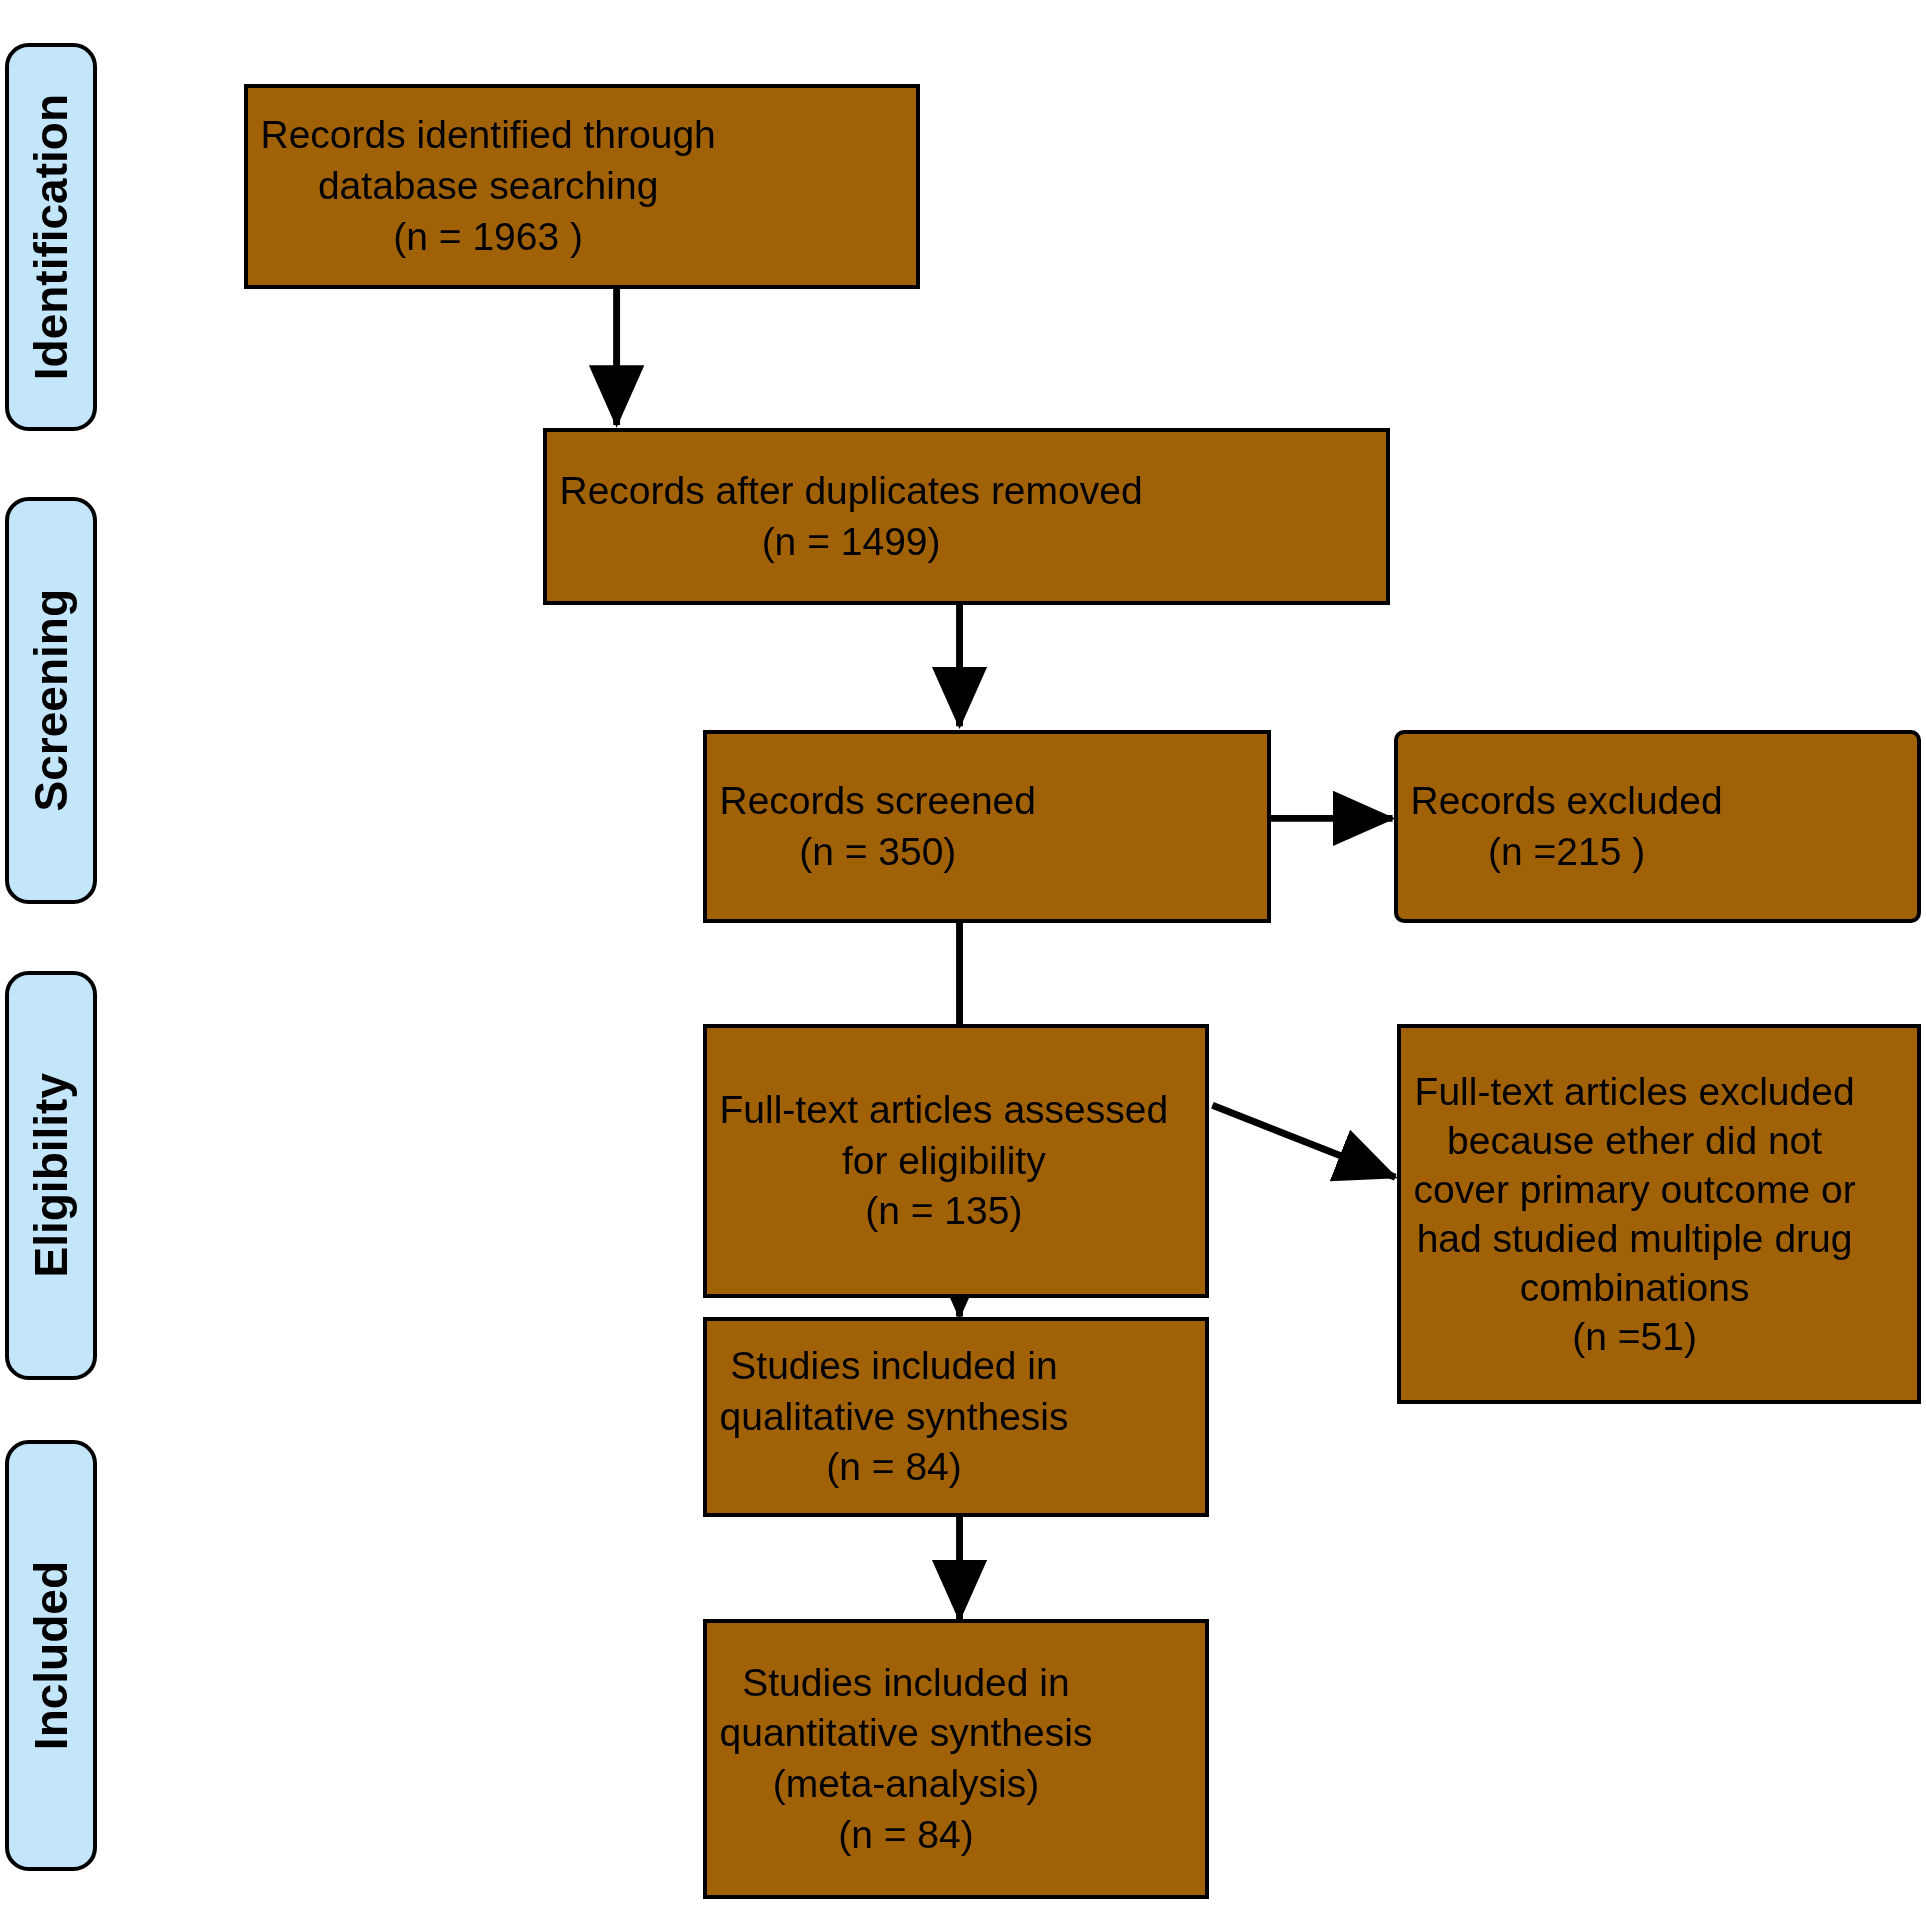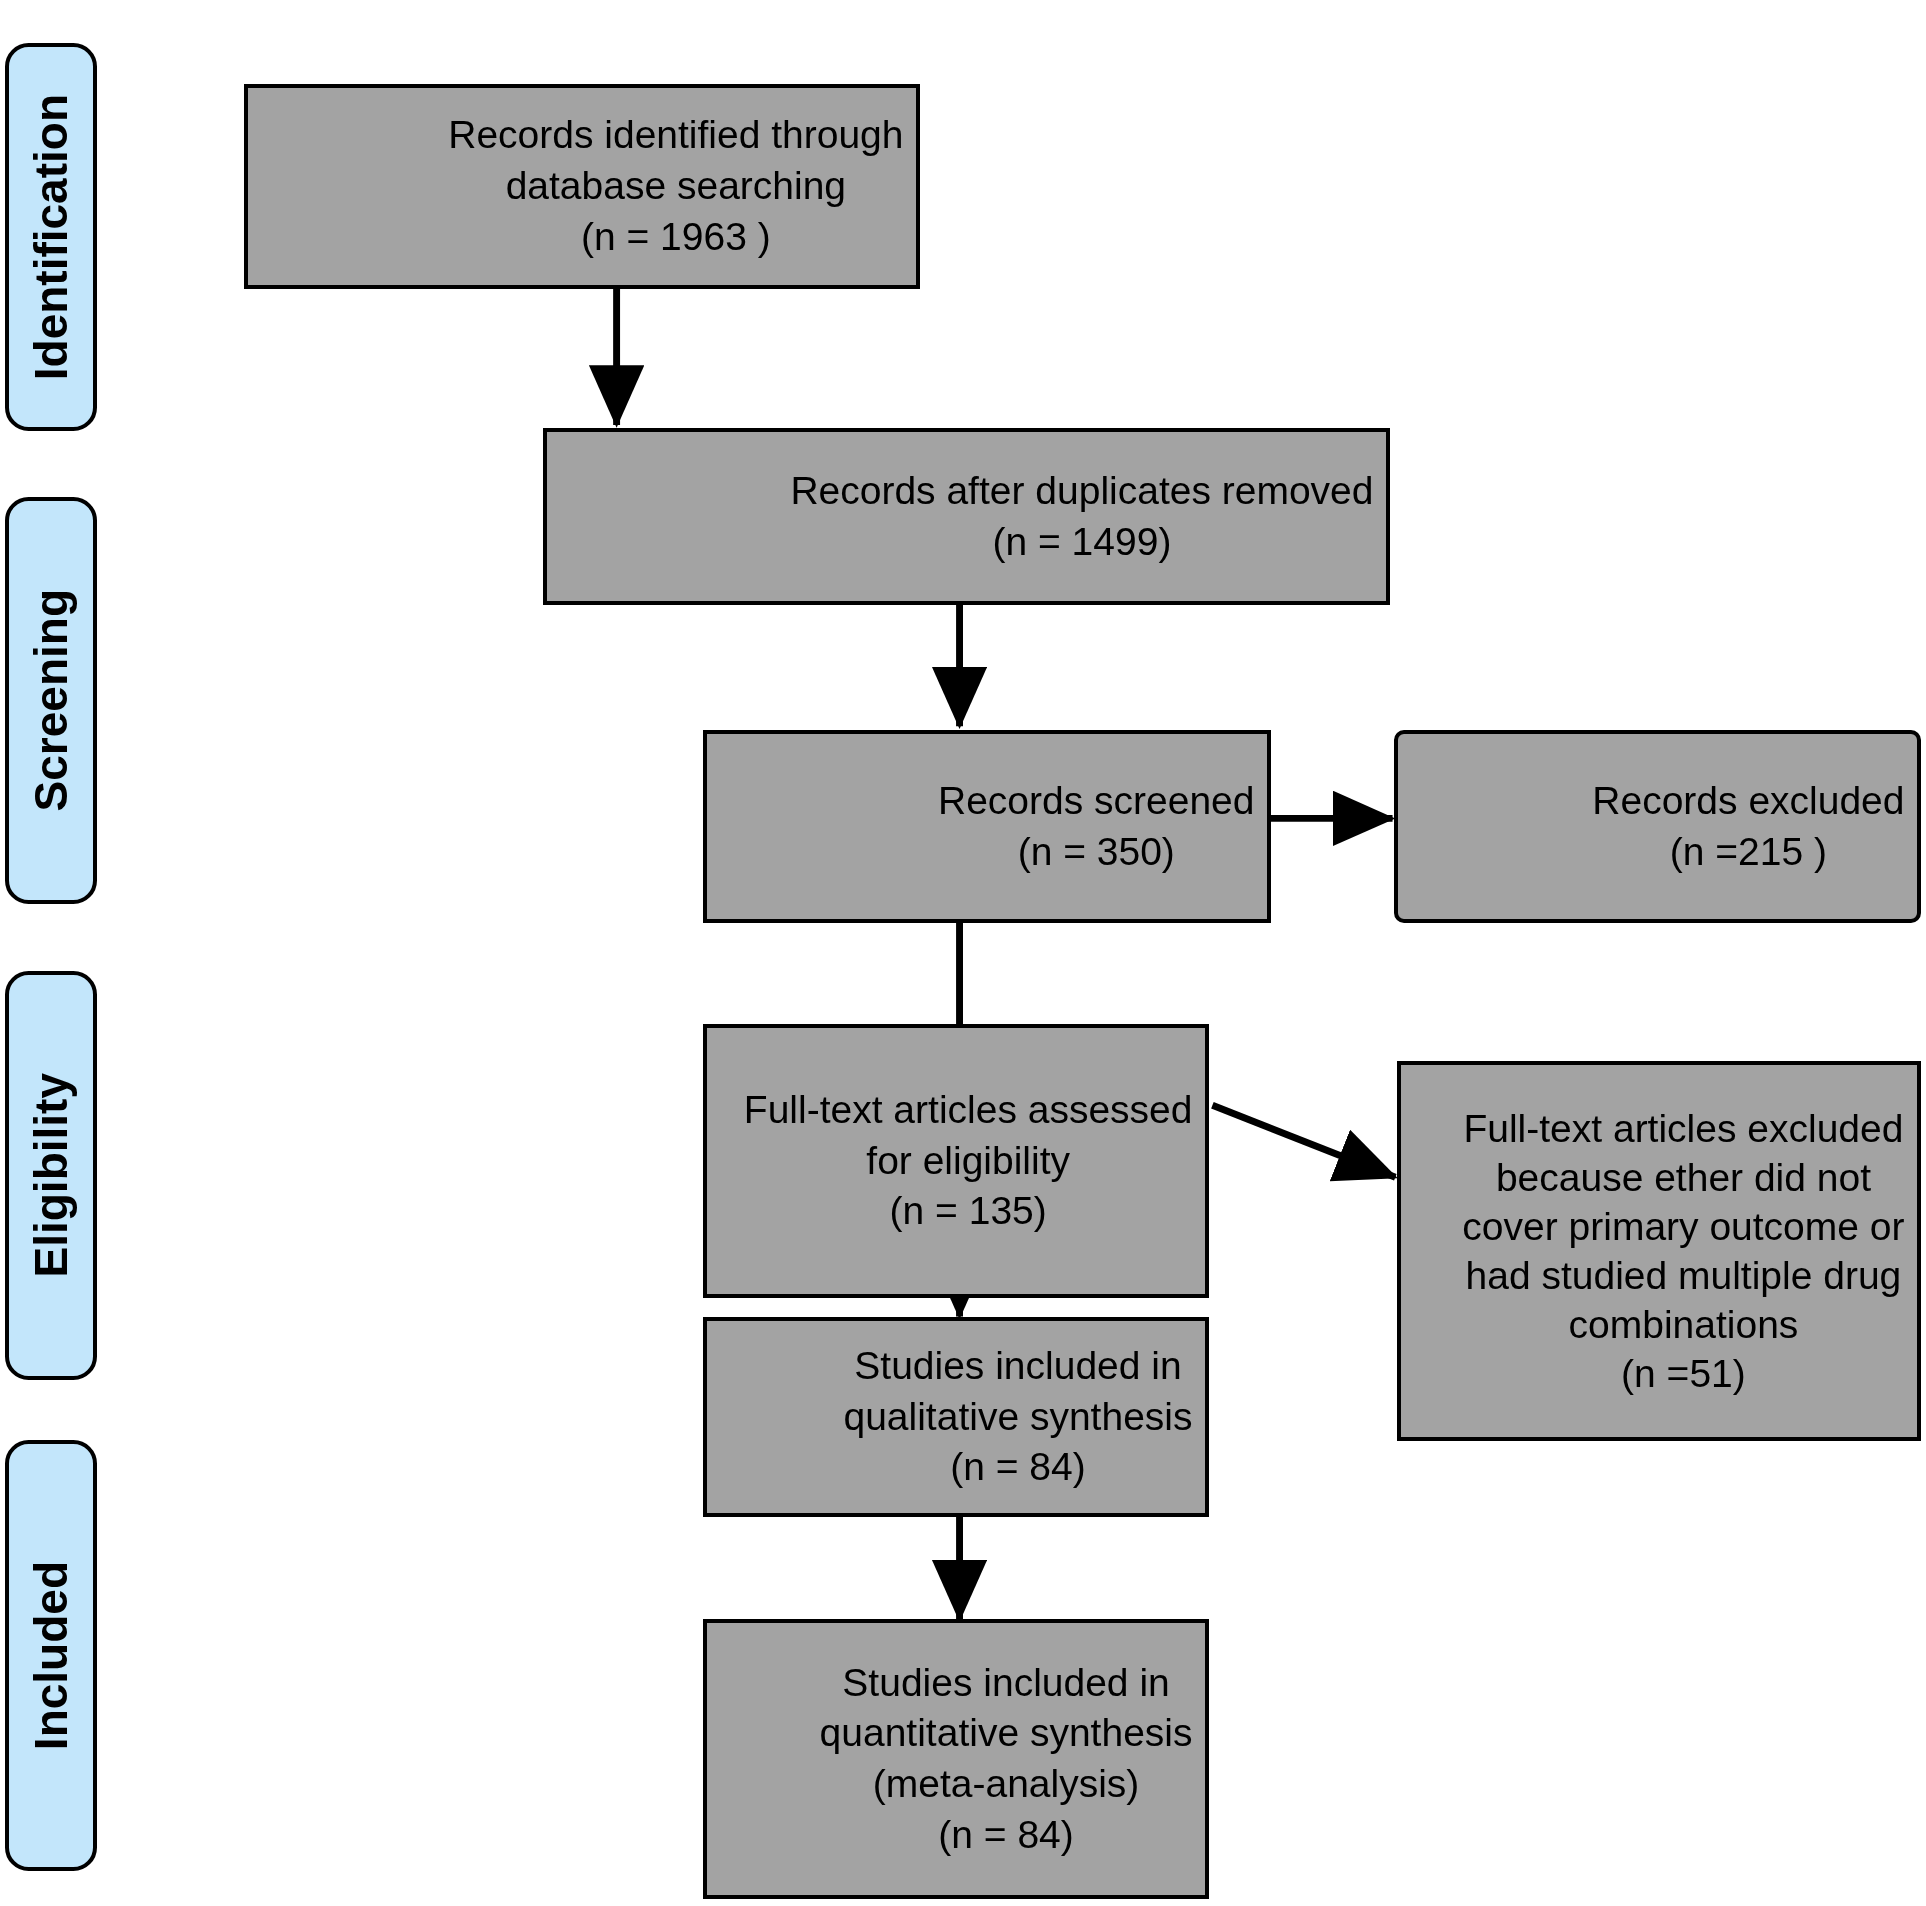--- a/index.html
+++ b/index.html
@@ -35,25 +35,25 @@
     font-size: 46px;
     line-height: 1;
     color: #000000;
     letter-spacing: 0px;
     white-space: nowrap;
   }
   
   .flow-box {
     position: absolute;
     box-sizing: border-box;
-    background: #a3a3a3;
+    background: #a16207;
     border: 4.2px solid #000000;
     display: flex;
     align-items: center;
-    justify-content: flex-end;
+    justify-content: flex-start;
     text-align: center;
   }
   .flow-box-text {
     font-size: 39px;
     line-height: 1.30;
     color: #000000;
     white-space: pre-line;
     padding: 0 12.5px;
   }
   .flow-box.tight .flow-box-text {
@@ -132,21 +132,21 @@
     <span class="flow-box-text">Records excluded
 (n =215   )</span>
   </div>
 
   <div class="flow-box" style="left:703px; top:1024px; width:506px; height:274px;">
     <span class="flow-box-text">Full-text articles assessed
 for eligibility
 (n = 135)</span>
   </div>
 
-  <div class="flow-box tight" style="left:1397px; top:1024px; width:524px; height:380px;margin-top:37px;">
+  <div class="flow-box tight" style="left:1397px; top:1024px; width:524px; height:380px;">
     <span class="flow-box-text">Full-text articles excluded
 because ether did not
 cover primary outcome or
 had studied multiple drug
 combinations
 (n =51)</span>
   </div>
 
   <div class="flow-box" style="left:703px; top:1317px; width:506px; height:200px;">
     <span class="flow-box-text">Studies included in

